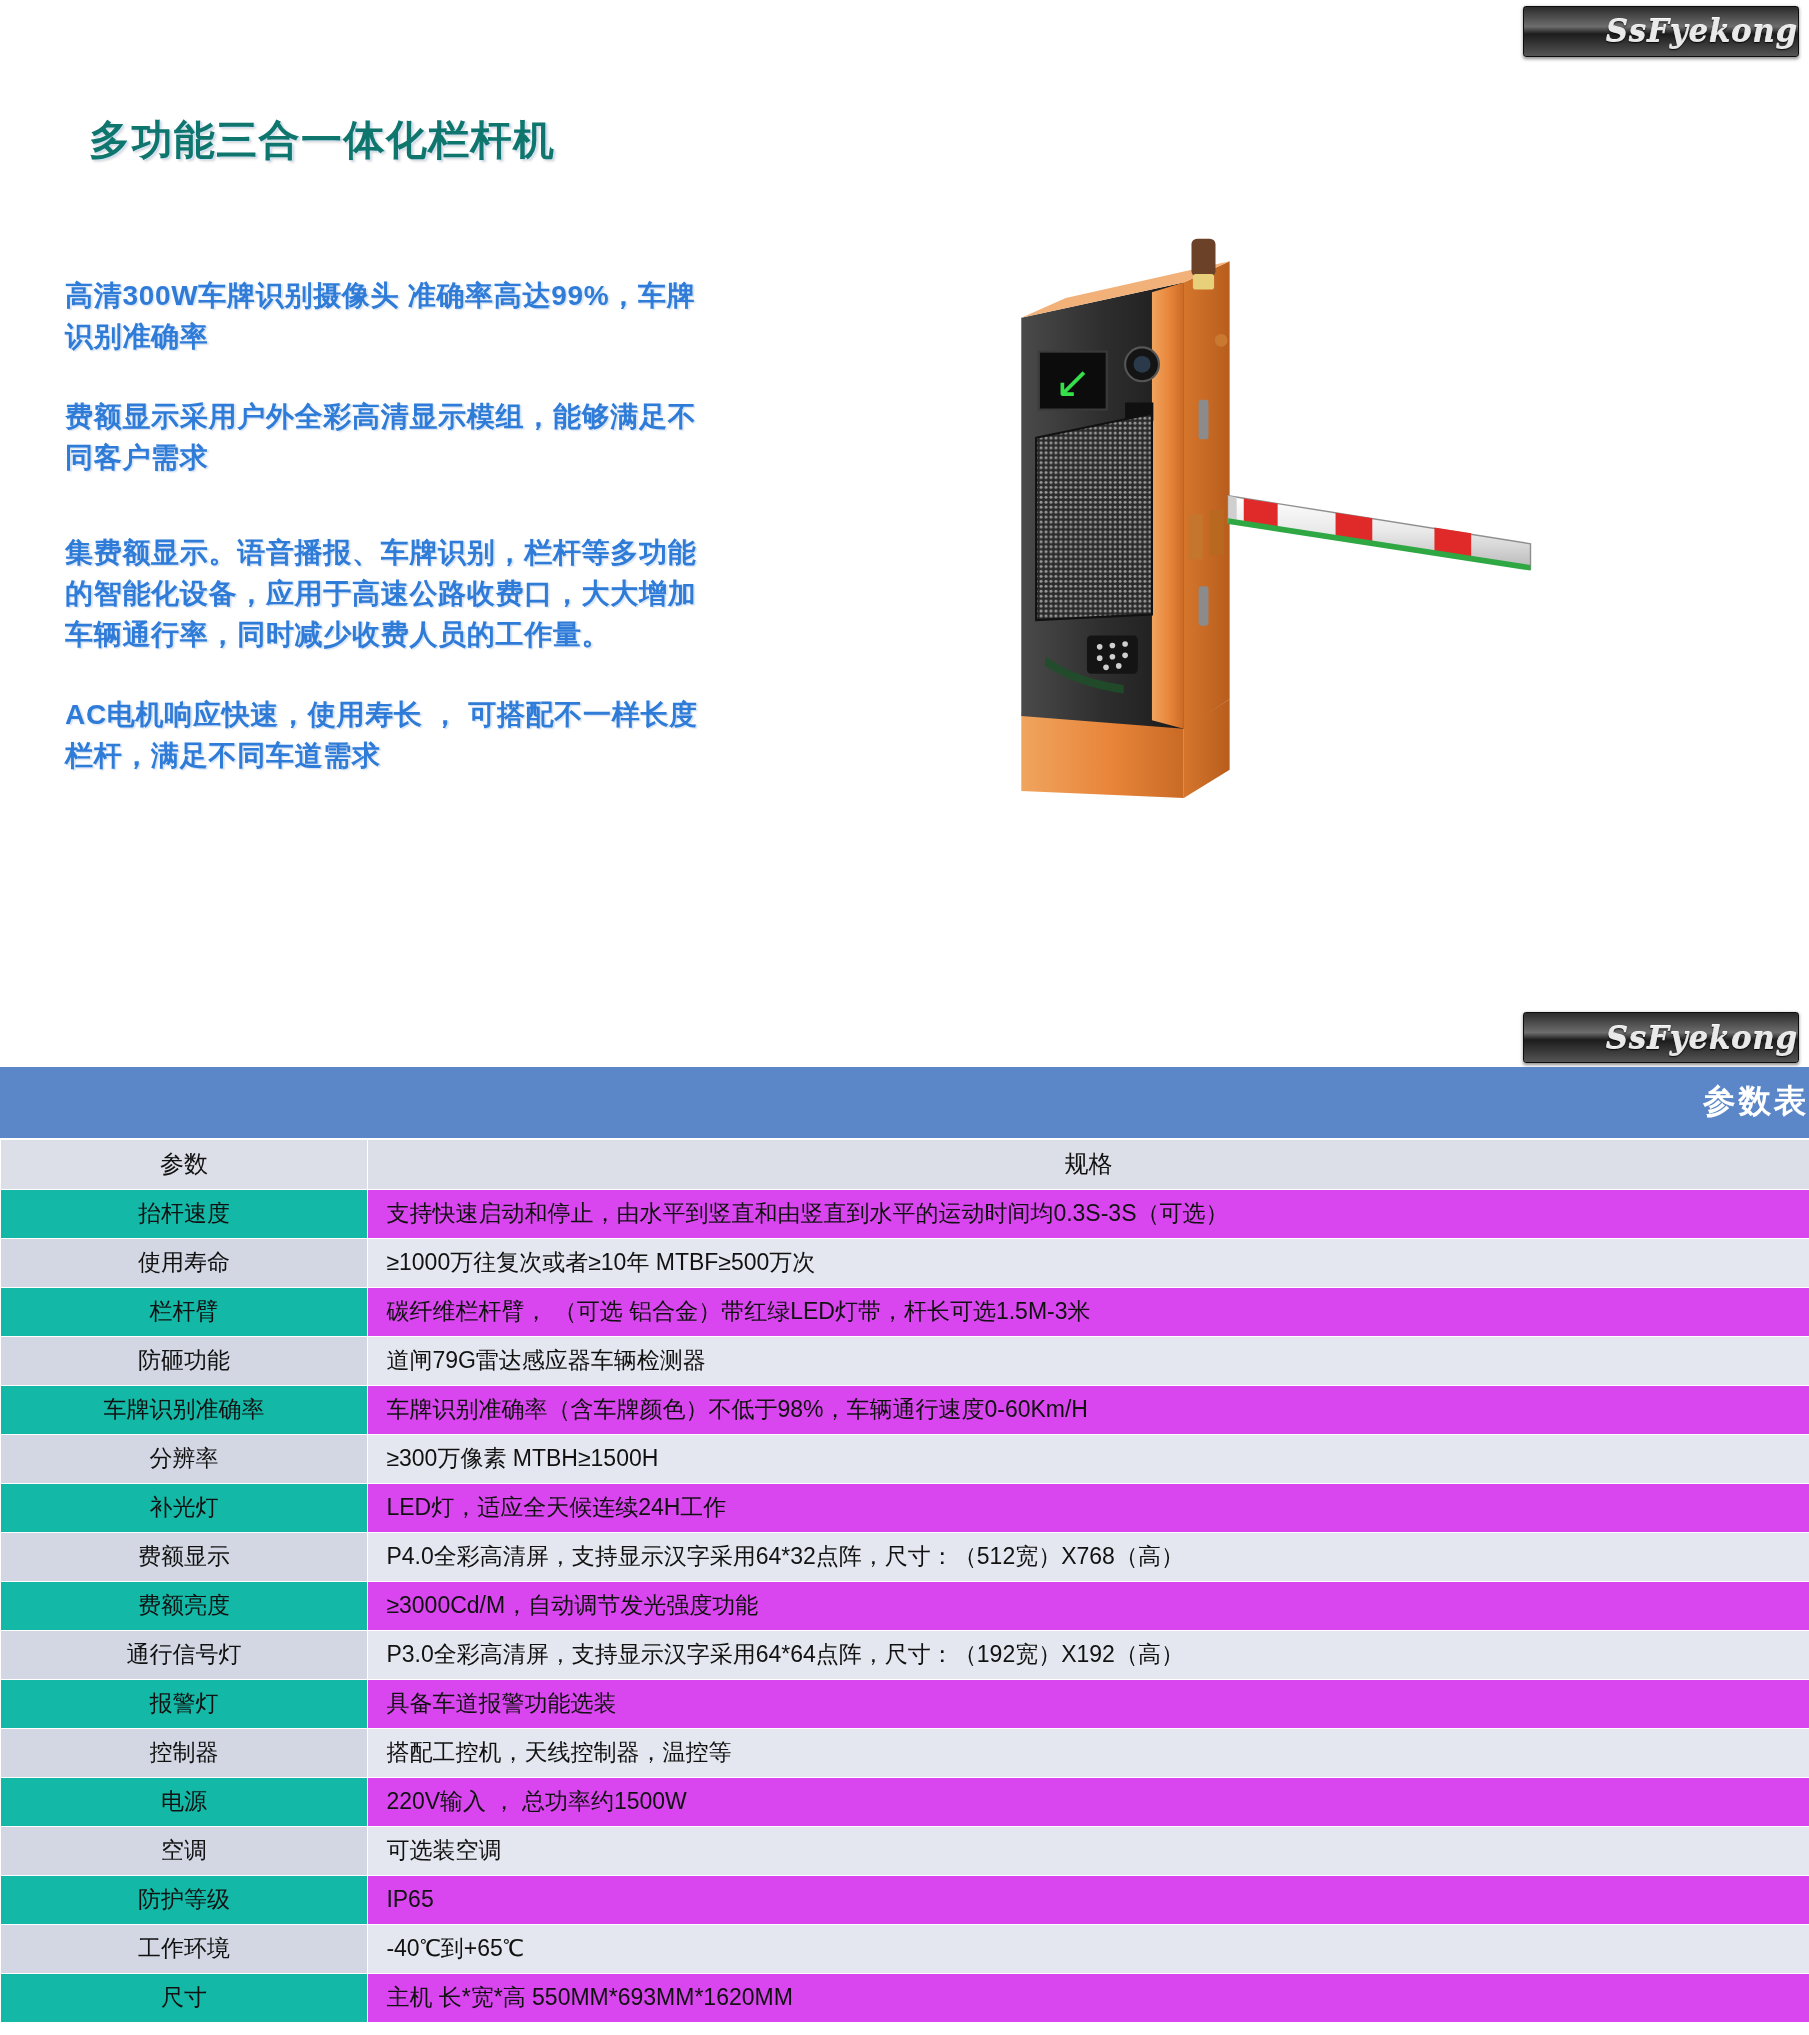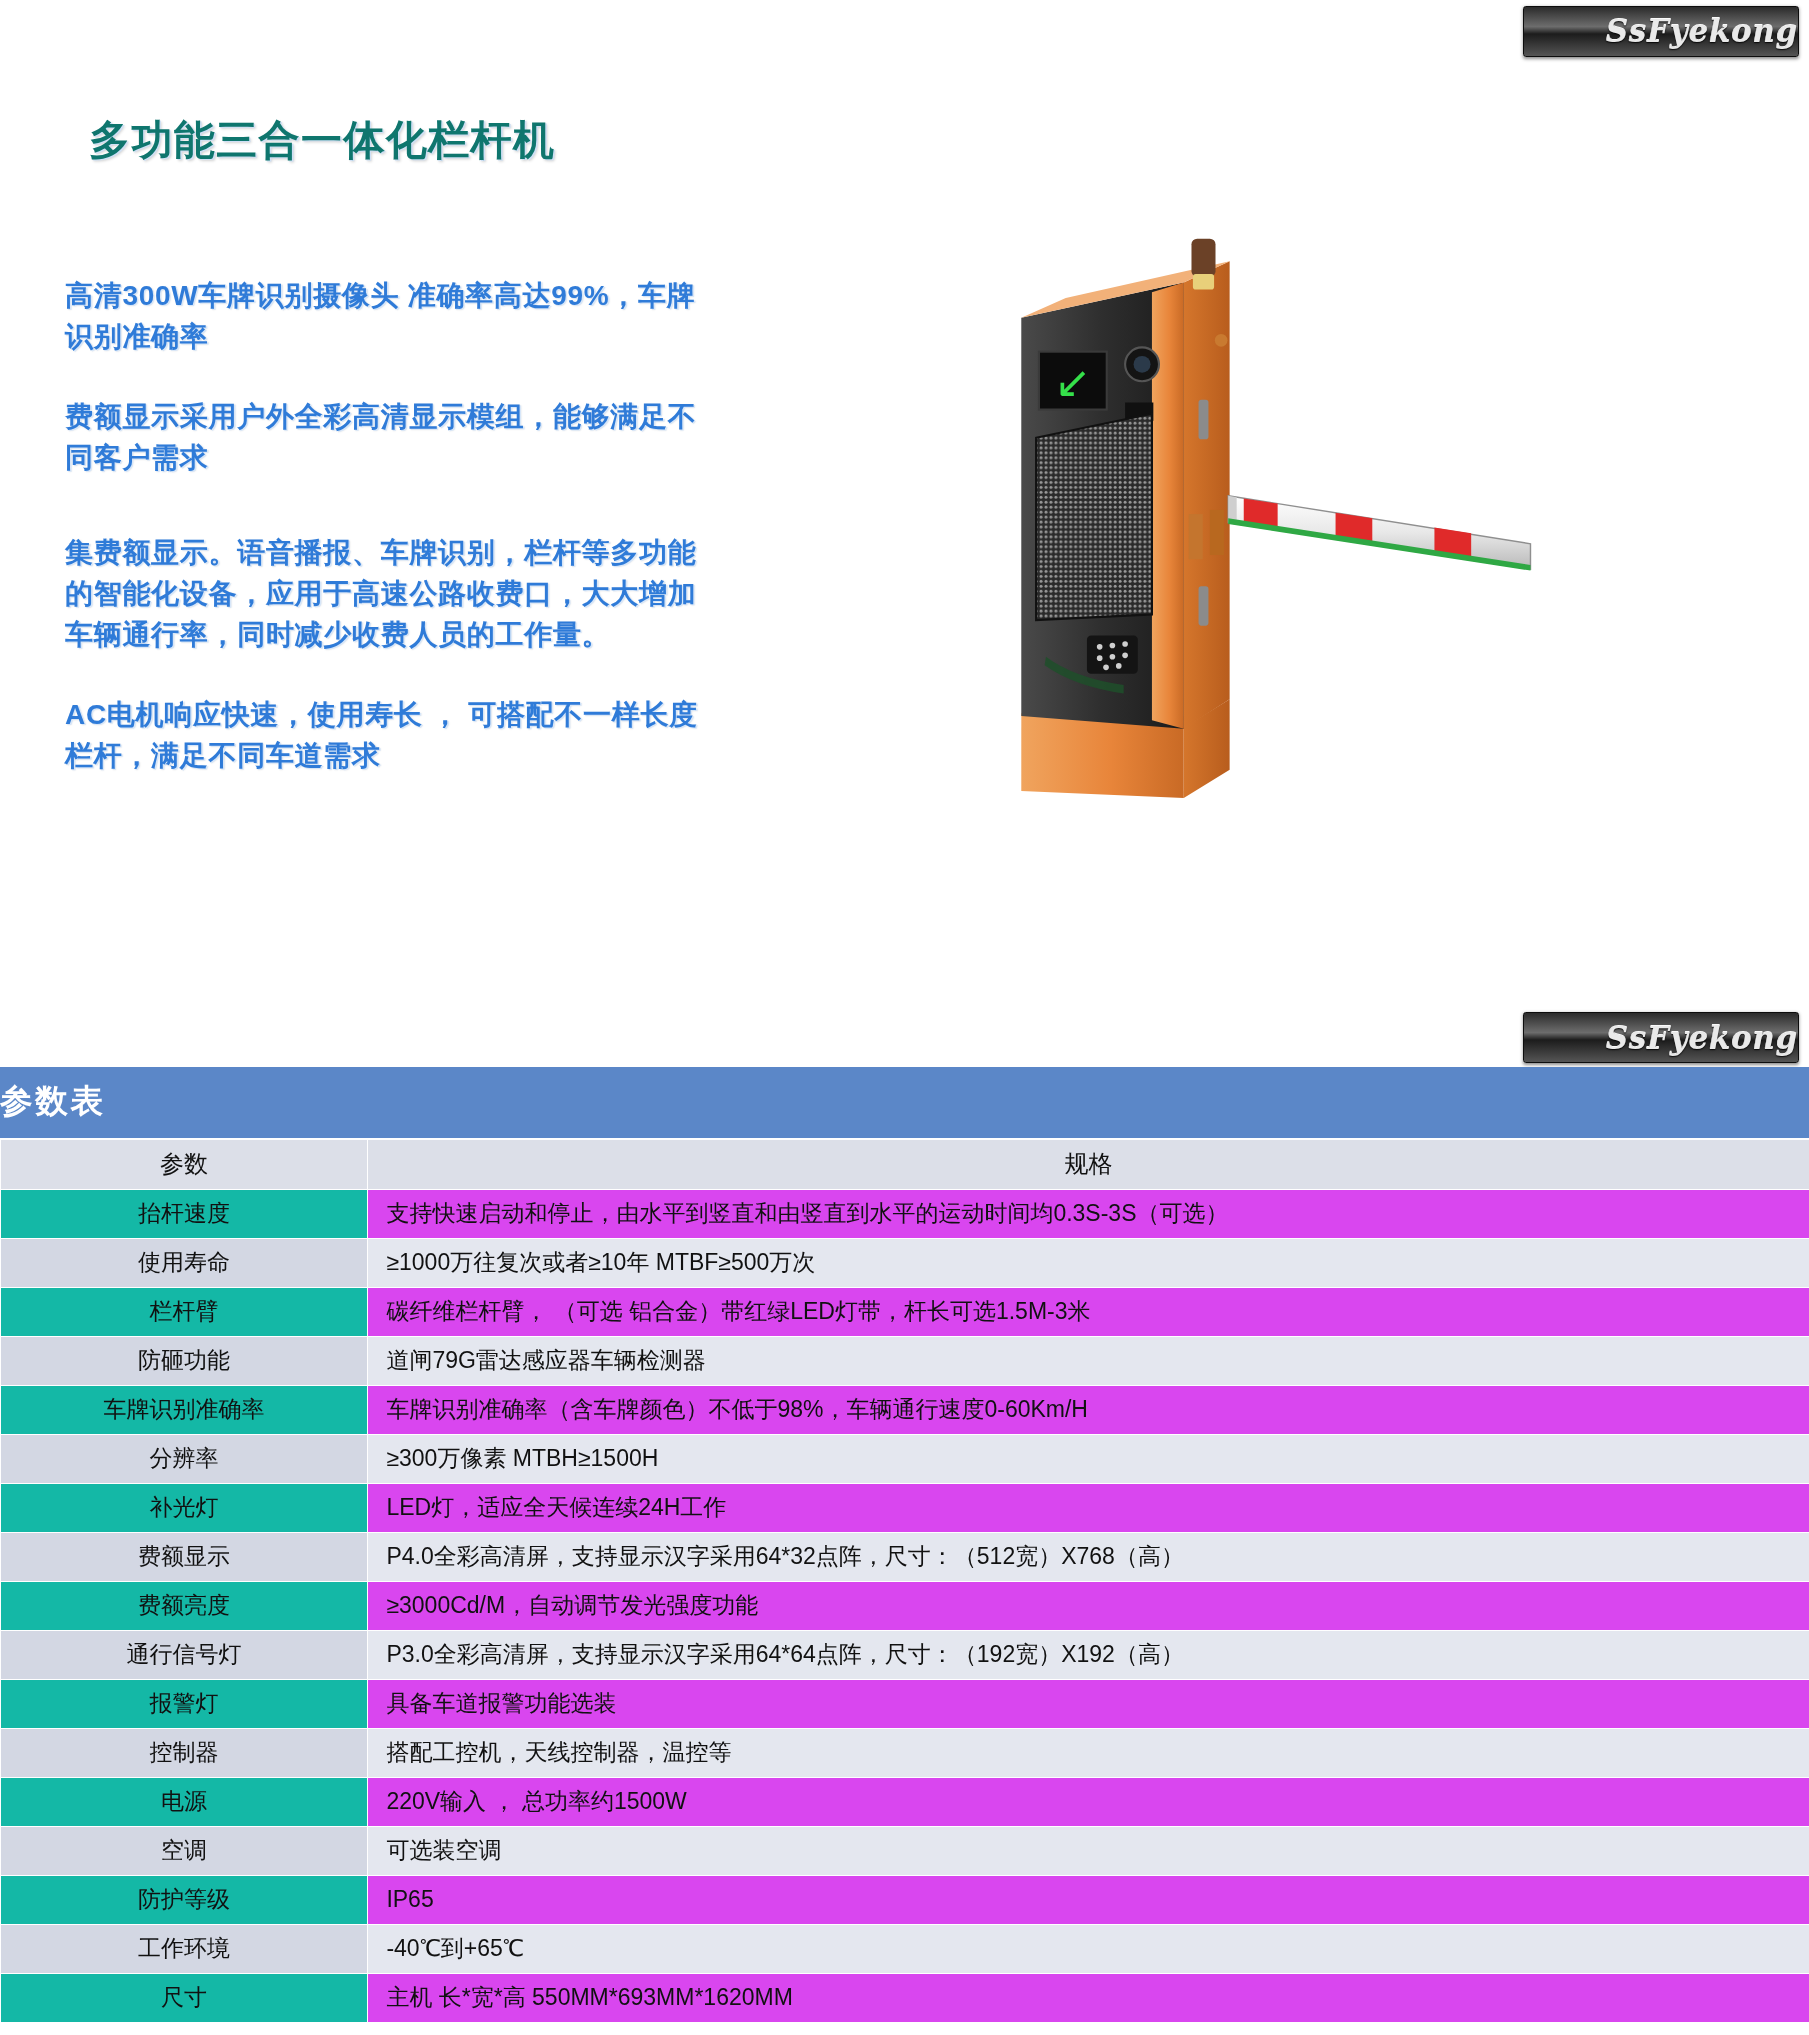--- a/index.html
+++ b/index.html
@@ -80,21 +80,21 @@
   .table-wrap {
     position: absolute;
     left: 0; top: 1067px;
     width: 1809px;
   }
   .table-title {
     background: #5b87c8;
     color: #ffffff;
     font-size: 32.5px;
     font-weight: bold;
-    text-align: left;
+    text-align: right;
     padding: 12.7px 0 14px 0;
     letter-spacing: 2.8px;
     border-bottom: 1.4px solid #ffffff;
   }
   table.params {
     width: 100%;
     border-collapse: collapse;
     table-layout: fixed;
     padding-left: 34px;
   }

